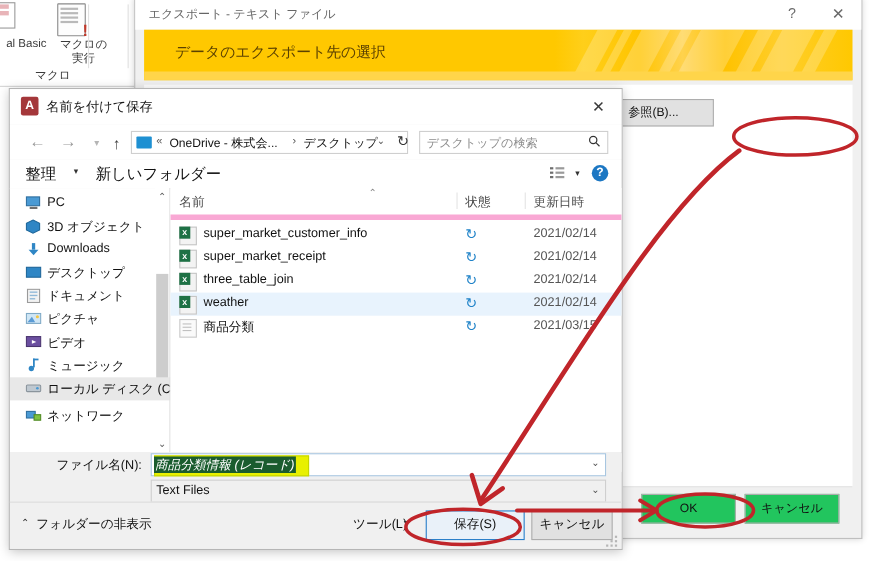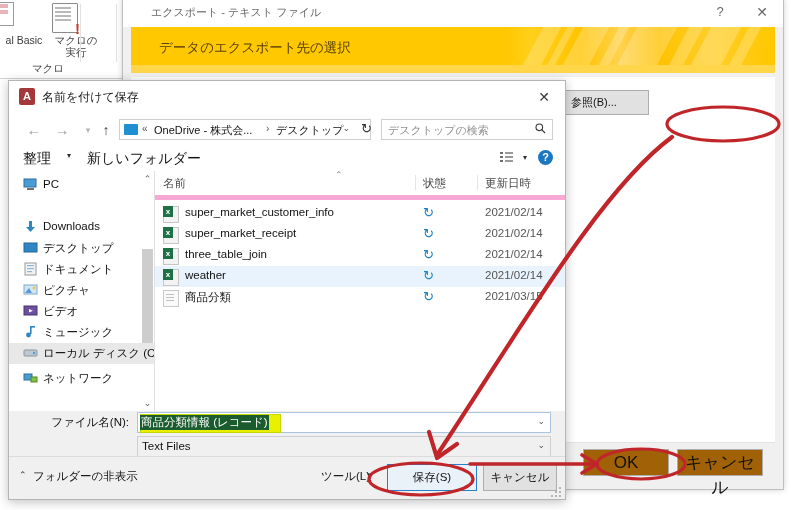--- a/index.html
+++ b/index.html
@@ -28,43 +28,43 @@
   .ic-bang{position:absolute;right:-3px;bottom:-2px;color:#c0392b;font-weight:bold;font-size:15px;line-height:10px;}
   .ic-tblgrid{width:26px;height:22px;background:#fff;border:1.5px solid #9a9a9a;}
   .ic-tblgrid i{position:absolute;background:#e8b4b8;}
   .ic-rel{width:24px;height:18px;background:#fff;border:1.5px solid #2e74b5;}
   .ic-rel:before{content:"";position:absolute;left:0;top:0;width:100%;height:5px;background:#2e74b5;}
 
   
   #wizard{position:absolute;left:122px;top:-2px;width:660px;height:490px;background:#f0f0f0;
           border:1px solid #bfbfbf;box-shadow:0 0 6px rgba(0,0,0,.18);}
   #wiz-titlebar{position:absolute;left:0;top:0;right:0;height:28px;background:#ffffff;}
-  #wiz-title{position:absolute;left:12px;top:6px;font-size:11px;color:#666;margin-left:16px;}
+  #wiz-title{position:absolute;left:12px;top:6px;font-size:11px;color:#666;}
   .wiz-ctl{position:absolute;top:0;width:34px;height:26px;color:#6b6b6b;font-size:13px;
            text-align:center;line-height:26px;cursor:default;}
   #wiz-help{right:46px;}
   #wiz-close{right:4px;font-size:14px;}
   #wiz-banner{position:absolute;left:8px;top:28px;right:8px;height:46px;
      background:linear-gradient(90deg,#ffc800 0%,#ffc800 58%,#ffcf1a 62%,#ffc400 70%,#ffd24d 76%,#ffc200 82%,#ffce2b 90%,#ffc800 100%);
      overflow:hidden;}
   #wiz-banner:after{content:"";position:absolute;left:0;right:0;bottom:0;height:8px;background:#ffd54a;}
   .banner-stripe{position:absolute;top:0;height:46px;background:rgba(255,255,255,.22);transform:skewX(-28deg);}
   #wiz-banner-title{position:absolute;left:28px;top:12px;font-size:13.5px;color:#5b4100;}
   #wiz-body{position:absolute;left:8px;top:78px;right:8px;bottom:46px;background:#ffffff;border:0;}
   .wiz-txt{position:absolute;font-size:11px;color:#222;line-height:15px;}
   #wiz-path-field{position:absolute;left:24px;top:14px;width:372px;height:20px;
       background:#fff;border:1px solid #adadad;font-size:11px;color:#111;
       padding:2px 4px;box-sizing:border-box;white-space:nowrap;overflow:hidden;}
   #wiz-browse{position:absolute;left:408px;top:13px;width:108px;height:23px;
       background:#e1e1e1;border:1px solid #adadad;font-size:11px;color:#111;
       text-align:center;line-height:23px;}
   #wiz-footer{position:absolute;left:8px;right:8px;bottom:8px;height:38px;background:#f0f0f0;
       border-top:1px solid #e3e3e3;}
-  .wiz-btn{position:absolute;top:6px;width:84px;height:25px;background:#a16207;
-      border:1px solid #adadad;font-size:17px;text-align:center;line-height:25px;color:#111;}
+  .wiz-btn{position:absolute;top:6px;width:84px;height:25px;background:#22c55e;
+      border:1px solid #adadad;font-size:11px;text-align:center;line-height:25px;color:#111;}
   #wiz-ok{right:106px;}
   #wiz-cancel{right:12px;}
 
   
   #saveas{position:absolute;left:8px;top:80px;width:556px;height:418px;background:#f0f0f0;
           border:1px solid #b5b5b5;box-shadow:0 2px 10px rgba(0,0,0,.25);}
   #sa-titlebar{position:absolute;left:0;top:0;right:0;height:32px;background:#ffffff;}
   #sa-appicon{position:absolute;left:10px;top:7px;width:16px;height:17px;background:#a4373a;
      border-radius:2px;color:#fff;font-size:11px;font-weight:bold;text-align:center;line-height:17px;}
   #sa-title{position:absolute;left:33px;top:8px;font-size:12px;color:#1a1a1a;}
@@ -142,21 +142,21 @@
   #sa-hthumb{position:absolute;left:18px;top:3px;width:222px;height:11px;background:#cdcdcd;}
   .hsc-arrow{position:absolute;top:0;width:16px;height:17px;text-align:center;line-height:17px;
      font-size:10px;color:#606060;}
 
   
   #sa-form{position:absolute;left:0;right:0;bottom:42px;height:46px;background:#f0f0f0;}
   .form-lbl{position:absolute;font-size:11.5px;color:#111;text-align:right;width:120px;}
   #fn-input{position:absolute;left:128px;top:1px;right:14px;height:21px;background:#fff;
      border:1px solid #a8c6e0;box-sizing:border-box;}
   #fn-value{position:absolute;left:2px;top:2px;font-size:11.5px;color:#ffffff;background:#1a5c2e;
-     padding:0 1px;}
+     padding:0 1px;font-style:italic;}
   #fn-caretbox{position:absolute;left:2px;top:1px;height:17px;border:1px solid #c6d600;background:#e8f000;}
   #fn-chev{position:absolute;right:5px;top:3px;font-size:9px;color:#555;}
   #ft-input{position:absolute;left:128px;top:25px;right:14px;height:21px;background:#f0f0f0;
      border:1px solid #cfcfcf;box-sizing:border-box;}
   #ft-value{position:absolute;left:4px;top:3px;font-size:11.5px;color:#111;}
   #ft-chev{position:absolute;right:5px;top:3px;font-size:9px;color:#555;}
 
   #sa-footer{position:absolute;left:0;right:0;bottom:0;height:42px;background:#f0f0f0;
      border-top:1px solid #dcdcdc;}
   #hide-folders{position:absolute;left:24px;top:12px;font-size:11.5px;color:#111;}
@@ -293,20 +293,28 @@
       </div>
 
       <div class="tree-item" style="top:4px;">
         <span class="tree-ic">
           <svg width="15" height="13">
               <rect x="1" y="1" width="12" height="8" fill="#4a9ad4" stroke="#2f6f9f"></rect>
               <rect x="4" y="10" width="7" height="2" fill="#6f6f6f"></rect>
             </svg>
         </span>
         <span class="tree-lbl">PC</span>
+      </div>
+      <div class="tree-item" style="top:25px;">
+        <span class="tree-ic">
+          <svg width="15" height="14">
+              <polygon points="7,1 13,4 13,10 7,13 1,10 1,4" fill="#2f86c5" stroke="#1e6699"></polygon>
+            </svg>
+        </span>
+        <span class="tree-lbl">3D オブジェクト</span>
       </div>
       <div class="tree-item" style="top:46px;">
         <span class="tree-ic">
           <svg width="15" height="14">
               <rect x="6" y="1" width="3" height="6" fill="#2f86c5"></rect>
               <polygon points="3,7 12,7 7.5,12" fill="#2f86c5"></polygon>
             </svg>
         </span>
         <span class="tree-lbl">Downloads</span>
       </div>

